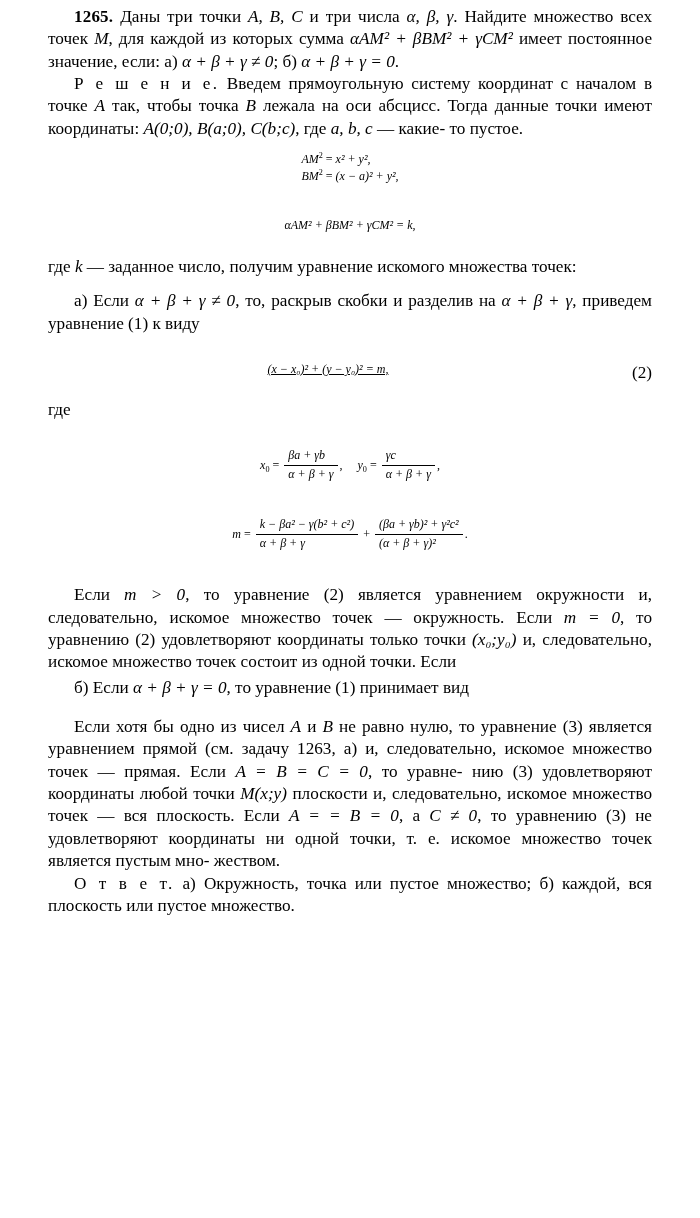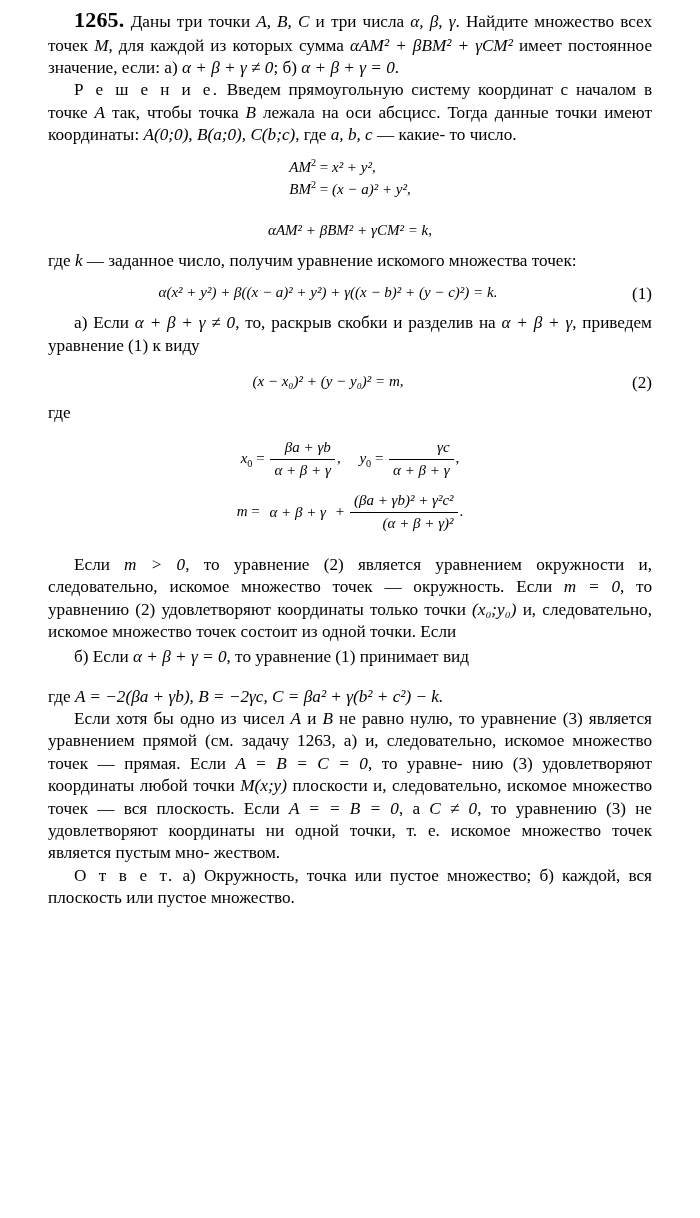--- a/index.html
+++ b/index.html
@@ -33,34 +33,34 @@
     margin: 0 0 0 0;
     text-align: justify;
     text-justify: inter-word;
     hyphens: none;
   }
   p.para.indent { text-indent: 26px; }
   p.para.noindent { text-indent: 0; }
 
   .pnum {
     font-weight: bold;
-    font-size: 22px;
+    font-size: 17px;
     letter-spacing: 0.2px;
   }
   .sp {
     letter-spacing: 2.2px;
   }
   
   i, .mi {
     font-family: "Liberation Serif", "DejaVu Serif", serif;
     font-style: italic;
   }
   .mathline {
     text-align: center;
-    margin: 4px;
+    margin: 16px;
     white-space: nowrap;
   }
   .eqblock {
     position: relative;
     margin: 0;
   }
   .eqnum {
     position: absolute;
     right: 0;
     top: 0;
@@ -75,88 +75,84 @@
     white-space: nowrap;
     line-height: 1.42;
   }
   sup { font-size: 0.68em; vertical-align: super; line-height: 0; }
   sub { font-size: 0.68em; vertical-align: sub; line-height: 0; }
 
   
   .frac {
     display: inline-block;
     vertical-align: middle;
-    text-align: right;
+    text-align: left;
     margin: 0 2px;
     position: relative;
     top: -0.05em;
   }
   .frac .num {
     display: block;
     padding: 0 4px 1px 4px;
     border-bottom: 1.3px solid #000;
     white-space: nowrap;
   }
   .frac .den {
     display: block;
     padding: 1px 4px 0 4px;
     white-space: nowrap;
   }
-  .bigmath { font-size: 15px; }
+  .bigmath { font-size: 12px; }
   .gap-s { height: 6px; }
   .gap-m { height: 11px; }
   .gap-l { height: 16px; }
   .gap-xs { height: 3px; }
   .nowrap { white-space: nowrap; }
 </style>
 </head>
 <body>
 
 <div class="page">
  <div class="body-col">
 
   <p class="para indent"><span class="pnum">1265.</span> <span>Даны три точки </span><i>A, B, C</i><span> и три числа </span><i>α, β, γ</i><span>. Найдите множество</span>
   <span>всех точек </span><i>M</i><span>, для каждой из которых сумма </span><i class="nowrap">αAM² + βBM² + γCM²</i><span> имеет</span>
   <span>постоянное значение, если: а) </span><i class="nowrap">α + β + γ ≠ 0</i><span>; б) </span><i class="nowrap">α + β + γ = 0</i><span>.</span></p>
 
   <p class="para indent"><span class="sp">Р е ш е н и е.</span><span> Введем прямоугольную систему координат с началом</span>
   <span>в точке </span><i>A</i><span> так, чтобы точка </span><i>B</i><span> лежала на оси абсцисс. Тогда данные</span>
   <span>точки имеют координаты: </span><i class="nowrap">A(0;0), B(a;0), C(b;c)</i><span>, где </span><i>a, b, c</i><span> — какие-</span>
-  <span>то число.</span></p>
+  <span>то пустое.</span></p>
 
 
   <div class="gap-m"></div>
 
   <div class="eqstack bigmath">
     <div class="eqrow"><i>AM</i><sup>2</sup> = <i>x² + y²,</i></div>
     <div class="eqrow"><i>BM</i><sup>2</sup> = <i>(x − a)² + y²,</i></div>
   </div>
 
   <div class="gap-m"></div>
 
 
   <div class="gap-s"></div>
   <div class="mathline bigmath"><i>αAM² + βBM² + γCM² = k,</i></div>
   <div class="gap-s"></div>
 
   <p class="para noindent"><span>где </span><i>k</i><span> — заданное число, получим уравнение искомого множества точек:</span></p>
 
   <div class="gap-s"></div>
-  <div class="eqblock">
-    <div class="mathline bigmath" style="padding-right:44px;"><i>α(x² + y²) + β((x − a)² + y²) + γ((x − b)² + (y − c)²) = k.</i></div>
-    <span class="eqnum">(1)</span>
-  </div>
   <div class="gap-s"></div>
 
   <p class="para indent"><span>а) Если </span><i class="nowrap">α + β + γ ≠ 0</i><span>, то, раскрыв скобки и разделив на </span><i class="nowrap">α + β + γ</i><span>,</span>
   <span>приведем уравнение (1) к виду</span></p>
 
   <div class="gap-m"></div>
   <div class="eqblock">
-    <div class="mathline bigmath" style="padding-right:44px;"><i>(x − x₀)² + (y − y₀)² = m,</i></div>
+    <div class="mathline bigmath" style="padding-right:44px;text-decoration:underline;"><i>(x − x₀)² + (y − y₀)² = m,</i></div>
     <span class="eqnum">(2)</span>
   </div>
   <div class="gap-s"></div>
 
   <p class="para noindent">где</p>
 
   <div class="gap-m"></div>
 
   <div class="mathline bigmath">
     <span class="nowrap"><i>x</i><sub>0</sub> =
@@ -170,20 +166,21 @@
         <span class="num"><i>γc</i></span>
         <span class="den"><i>α + β + γ</i></span>
       </span><span>,</span></span>
   </div>
 
   <div class="gap-xs"></div>
 
   <div class="mathline bigmath">
     <span class="nowrap"><i>m</i> =
       <span class="frac">
+        <span class="num"><i>k − βa² − γ(b² + c²)</i></span>
         <span class="den"><i>α + β + γ</i></span>
       </span>
       <span>+</span>
       <span class="frac">
         <span class="num"><i>(βa + γb)² + γ²c²</i></span>
         <span class="den"><i>(α + β + γ)²</i></span>
       </span><span>.</span></span>
   </div>
 
   <div class="gap-l"></div>
@@ -194,21 +191,20 @@
   <span>следовательно, искомое множество точек состоит из одной точки. Если</span></p>
 
   <div class="gap-xs"></div>
 
 
   <p class="para indent"><span>б) Если </span><i class="nowrap">α + β + γ = 0</i><span>, то уравнение (1) принимает вид</span></p>
 
   <div class="gap-m"></div>
   <div class="gap-s"></div>
 
-  <p class="para noindent"><span>где </span><i class="nowrap">A = −2(βa + γb), B = −2γc, C = βa² + γ(b² + c²) − k.</i></p>
 
   <p class="para indent"><span>Если хотя бы одно из чисел </span><i>A</i><span> и </span><i>B</i><span> не равно нулю, то уравнение (3)</span>
   <span>является уравнением прямой (см. задачу 1263, а) и, следовательно,</span>
   <span>искомое множество точек — прямая. Если </span><i class="nowrap">A = B = C = 0</i><span>, то уравне-</span>
   <span>нию (3) удовлетворяют координаты любой точки </span><i class="nowrap">M(x;y)</i><span> плоскости и,</span>
   <span>следовательно, искомое множество точек — вся плоскость. Если </span><i class="nowrap">A =</i>
   <i class="nowrap">= B = 0</i><span>, а </span><i class="nowrap">C ≠ 0</i><span>, то уравнению (3) не удовлетворяют координаты</span>
   <span>ни одной точки, т. е. искомое множество точек является пустым мно-</span>
   <span>жеством.</span></p>
 

